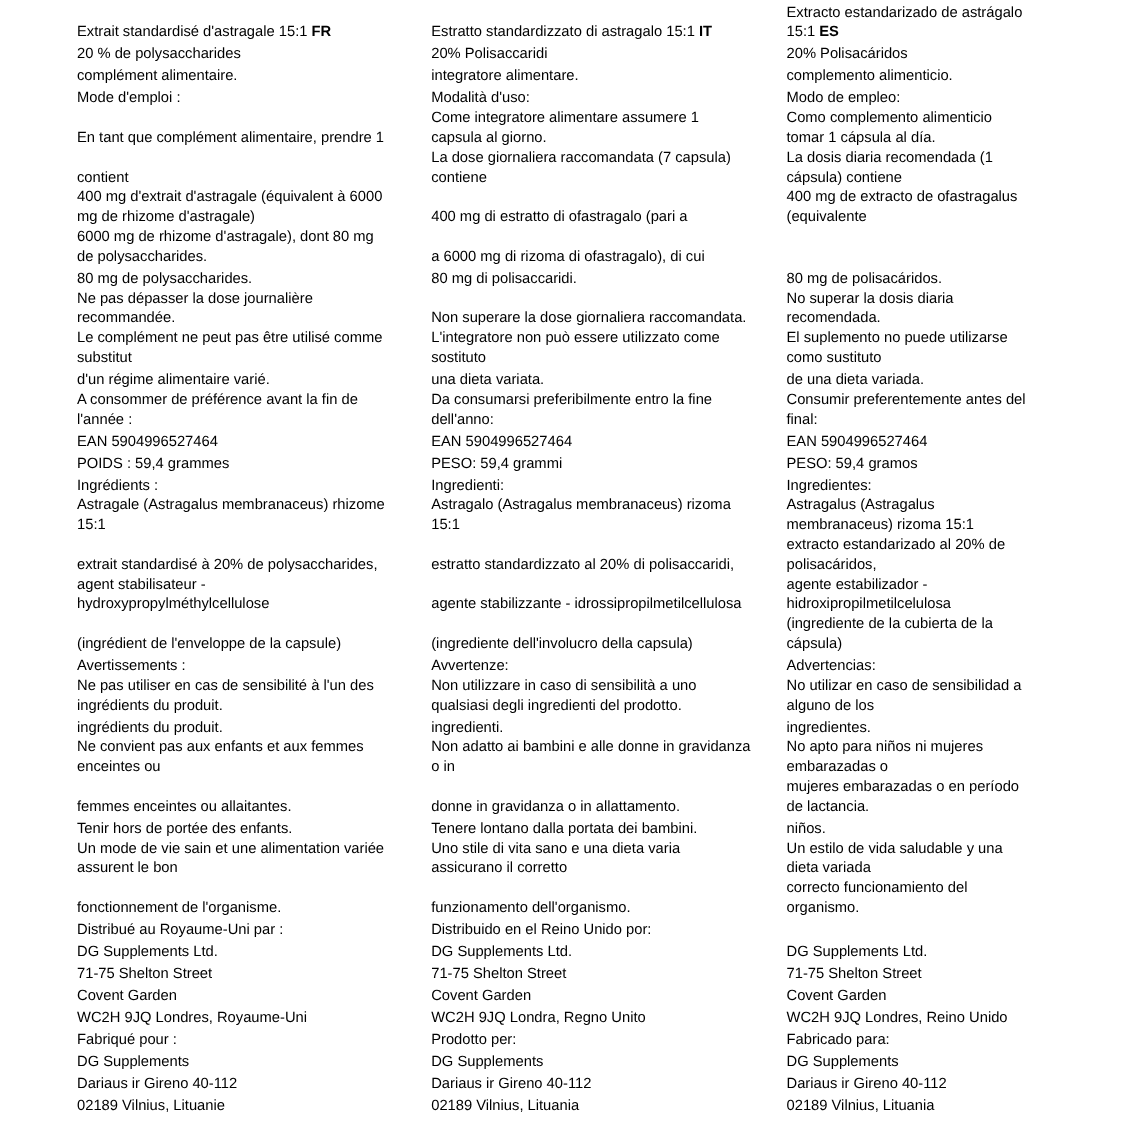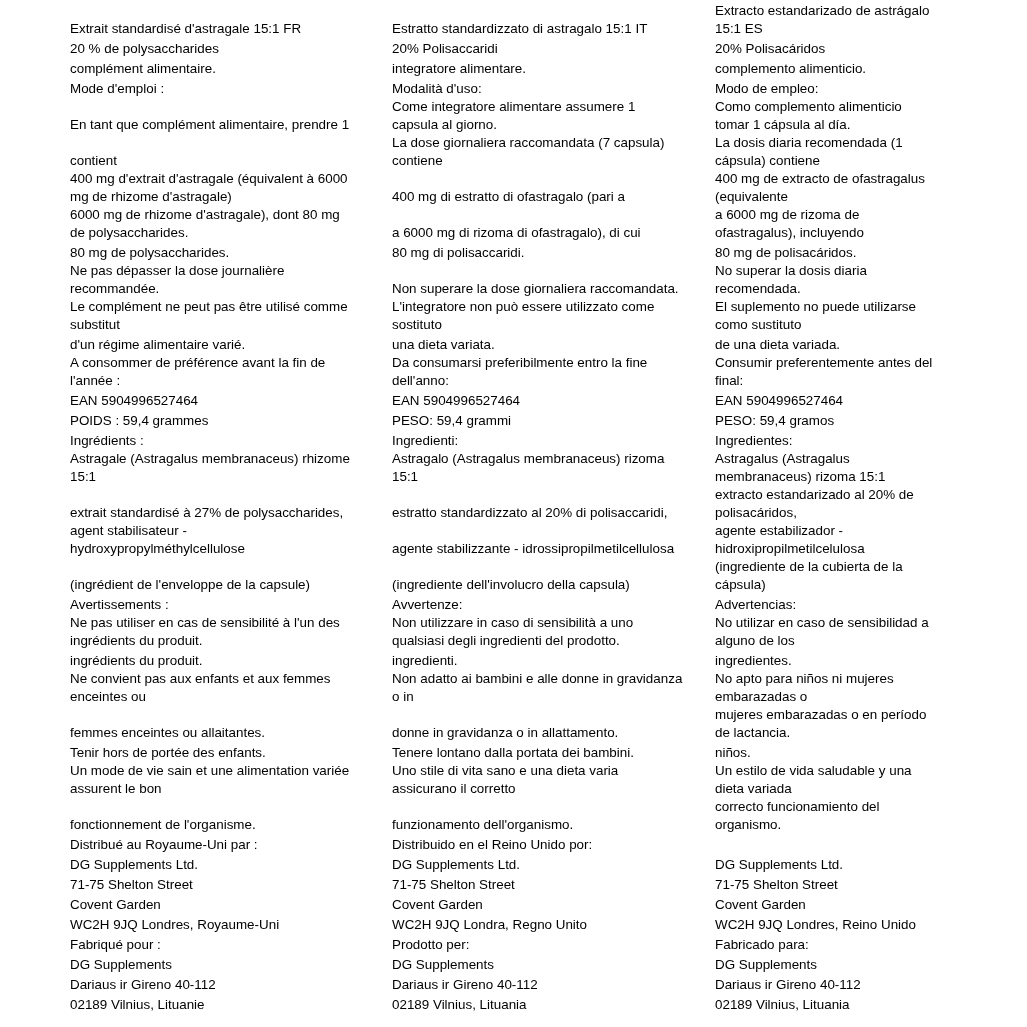--- a/index.html
+++ b/index.html
@@ -28,21 +28,21 @@
   .col-fr { width: 322px; }
   .col-it { width: 323px; }
   .col-es { width: 313px; }
   .line {
     height: 18px;
     line-height: 18px;
     font-size: 13.4px;
     white-space: nowrap;
     overflow: visible;
   }
-  .line b { font-weight: normal; }
+  .line b { font-weight: bold; }
 </style>
 </head>
 <body>
 
 <div class="label-table" id="label-table">
     <div class="row">
       <div class="cell col-fr">
         <div class="line"><span>Extrait standardisé d'astragale 15:1 </span><b>FR</b></div>
       </div>
       <div class="cell col-it">
@@ -126,24 +126,20 @@
       </div>
     </div>
     <div class="row">
       <div class="cell col-fr">
         <div class="line">6000 mg de rhizome d'astragale), dont 80 mg</div>
         <div class="line">de polysaccharides.</div>
       </div>
       <div class="cell col-it">
         <div class="line">a 6000 mg di rizoma di ofastragalo), di cui</div>
       </div>
-      <div class="cell col-es">
-        <div class="line">a 6000 mg de rizoma de</div>
-        <div class="line">ofastragalus), incluyendo</div>
-      </div>
     </div>
     <div class="row">
       <div class="cell col-fr">
         <div class="line">80 mg de polysaccharides.</div>
       </div>
       <div class="cell col-it">
         <div class="line">80 mg di polisaccaridi.</div>
       </div>
       <div class="cell col-es">
         <div class="line">80 mg de polisacáridos.</div>
@@ -243,21 +239,21 @@
         <div class="line">Astragalo (Astragalus membranaceus) rizoma</div>
         <div class="line">15:1</div>
       </div>
       <div class="cell col-es">
         <div class="line">Astragalus (Astragalus</div>
         <div class="line">membranaceus) rizoma 15:1</div>
       </div>
     </div>
     <div class="row">
       <div class="cell col-fr">
-        <div class="line">extrait standardisé à 27% de polysaccharides,</div>
+        <div class="line">extrait standardisé à 20% de polysaccharides,</div>
       </div>
       <div class="cell col-it">
         <div class="line">estratto standardizzato al 20% di polisaccaridi,</div>
       </div>
       <div class="cell col-es">
         <div class="line">extracto estandarizado al 20% de</div>
         <div class="line">polisacáridos,</div>
       </div>
     </div>
     <div class="row">

